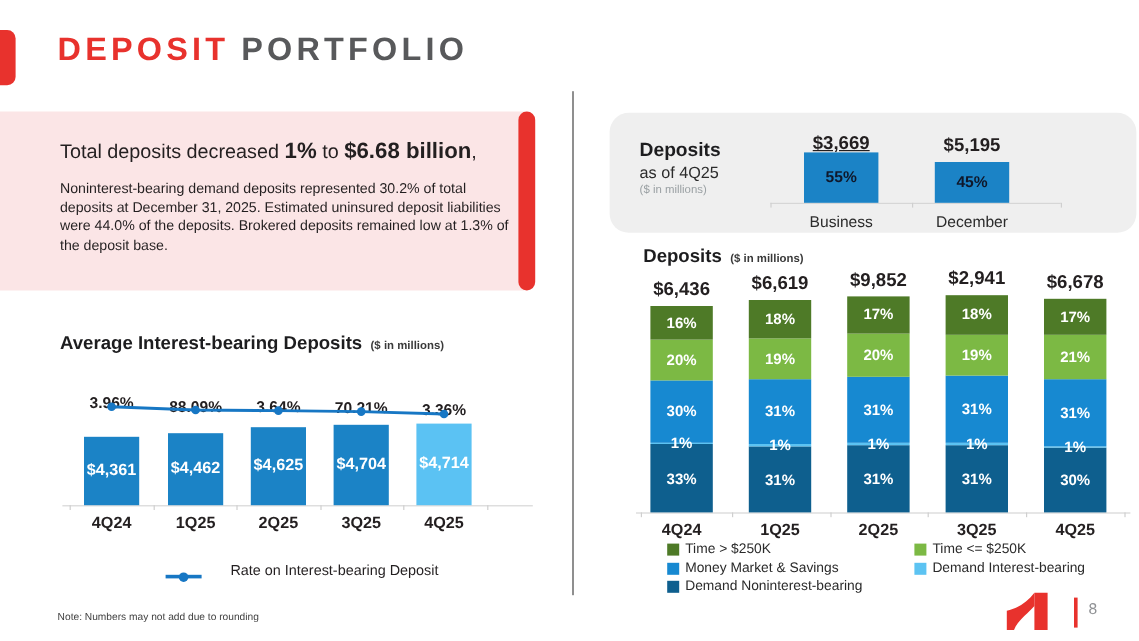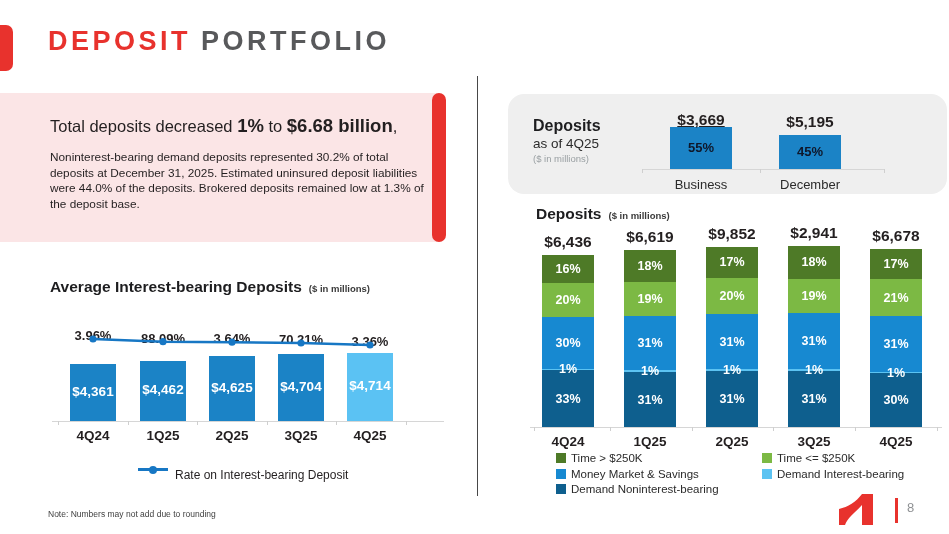--- a/index.html
+++ b/index.html
@@ -25,21 +25,21 @@
   #avg-chart{position:absolute;left:50px;top:312px;width:400px;height:140px;}
   #stack-chart{position:absolute;left:530px;top:200px;width:419px;height:250px;}
 
   .axis-h{position:absolute;height:1px;background:#d6d6d6;}
   .tick{position:absolute;width:1px;height:4px;background:#cfcfcf;}
   .vbar{position:absolute;}
   .vbar-val{position:absolute;width:66px;text-align:center;color:#fff;font-weight:700;font-size:13.5px;}
   .x-lab{position:absolute;width:66px;text-align:center;font-weight:700;font-size:13.5px;color:#231f20;}
   .pct-lab{position:absolute;width:66px;text-align:center;font-weight:700;font-size:13px;color:#231f20;margin-top:12px;}
 
-  #rate-legend{position:absolute;left:138px;top:468px;display:flex;align-items:flex-start;gap:7px;}
+  #rate-legend{position:absolute;left:138px;top:468px;display:flex;align-items:flex-end;gap:24px;}
   .rl-marker{position:relative;width:30px;height:3px;background:#1777c4;}
   .rl-marker:after{content:'';position:absolute;left:11px;top:-2.5px;width:8px;height:8px;border-radius:50%;background:#1777c4;}
   .rl-text{font-size:12px;color:#231f20;}
 
   .note{position:absolute;left:48px;top:509px;font-size:8.5px;color:#3f3f3f;}
   .divider{position:absolute;left:477px;top:76px;width:1px;height:420px;background:#474747;}
 
   .gray-box{position:absolute;left:508px;top:94px;width:439px;height:100px;background:#efefef;border-radius:16px;}
   .gb-head{position:absolute;left:25px;top:23px;}
   .gb-t1{font-weight:700;font-size:16px;color:#1d1d1f;}

